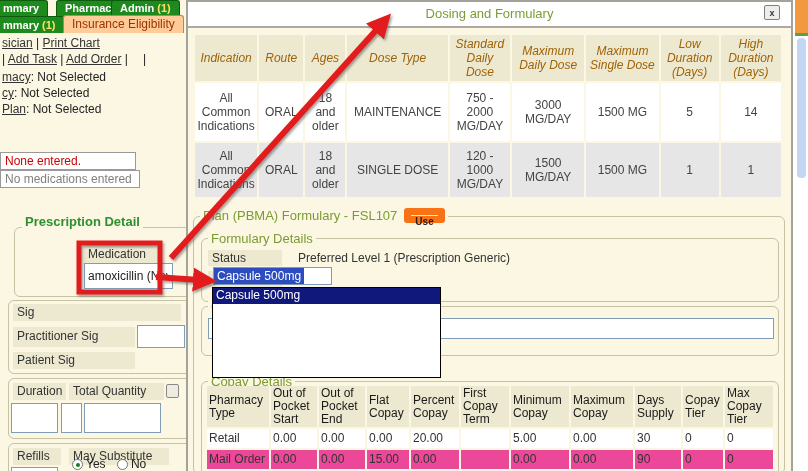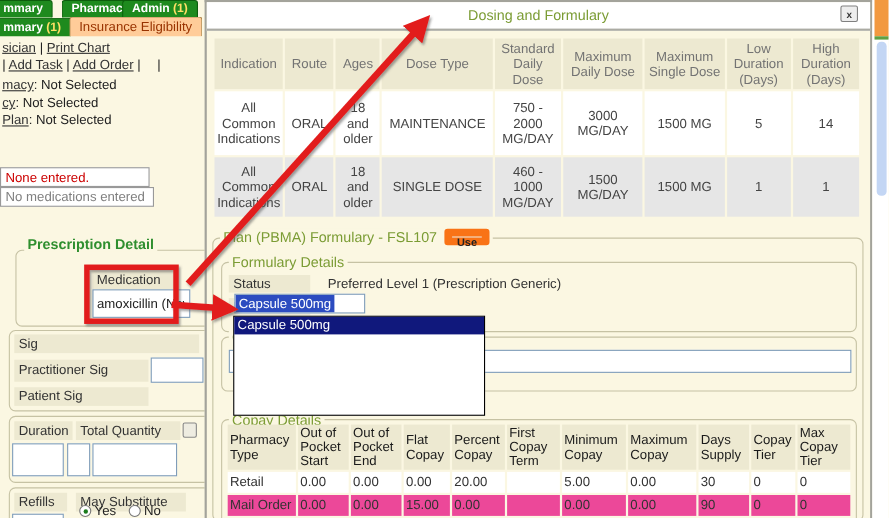--- a/index.html
+++ b/index.html
@@ -53,21 +53,21 @@
   #dlg-title { display:block; text-align:center; line-height:24px; color:#7B9C34;
                font-size:13px; }
   #dlg-close { position:absolute; right:11px; top:3px; width:16px; height:15px;
                font:bold 9px "Liberation Sans",sans-serif; line-height:12px; text-align:center;
                border:1px solid #808080; background:#EDEDED; color:#333; border-radius:2px; cursor:pointer; }
 
   table.tbl { border-collapse:separate; border-spacing:2px; table-layout:fixed; }
   .tbl td { vertical-align:middle; overflow:hidden; }
   #dosing { position:absolute; left:5px; top:31px; width:590px; }
   #dosing td { text-align:center; font-size:12px; line-height:14px; padding:2px; color:#444; }
-  #dosing tr.hd td { background:#EDE9D1; color:#737373; height:44px; }
+  #dosing tr.hd td { background:#EDE9D1; color:#a16207; height:44px;font-style:italic; }
   #dosing tr.r0 td { background:#fff; height:58px; }
   #dosing tr.r1 td { background:#E6E6E6; height:54px; }
 
   #fs-plan   { left:5px;  top:214px; width:592px; height:258px; }
   #fs-form   { left:13px; top:236px; width:578px; height:64px; }
   #fs-cov    { left:13px; top:304px; width:578px; height:50px; }
   #fs-copay  { left:13px; top:379px; width:578px; height:96px; }
   #plan-legend { left:12px; top:206px; display:flex; align-items:center; }
   #use-btn { margin-left:7px; font:bold 10px "Liberation Sans",sans-serif; padding:0 4px;
              height:15px; line-height:13px; border:7px solid #f97316; border-radius:3px;
@@ -203,21 +203,21 @@
         <td>3000 MG/DAY</td>
         <td>1500 MG</td>
         <td>5</td>
         <td>14</td>
       </tr>
       <tr class="r1">
         <td>All Common Indications</td>
         <td>ORAL</td>
         <td>18 and older</td>
         <td>SINGLE DOSE</td>
-        <td>460 - 1000 MG/DAY</td>
+        <td>120 - 1000 MG/DAY</td>
         <td>1500 MG/DAY</td>
         <td>1500 MG</td>
         <td>1</td>
         <td>1</td>
       </tr>
     </tbody>
       </table>
 
     <div class="fset" id="fs-plan"></div>
     <div class="dlegend" id="plan-legend">

